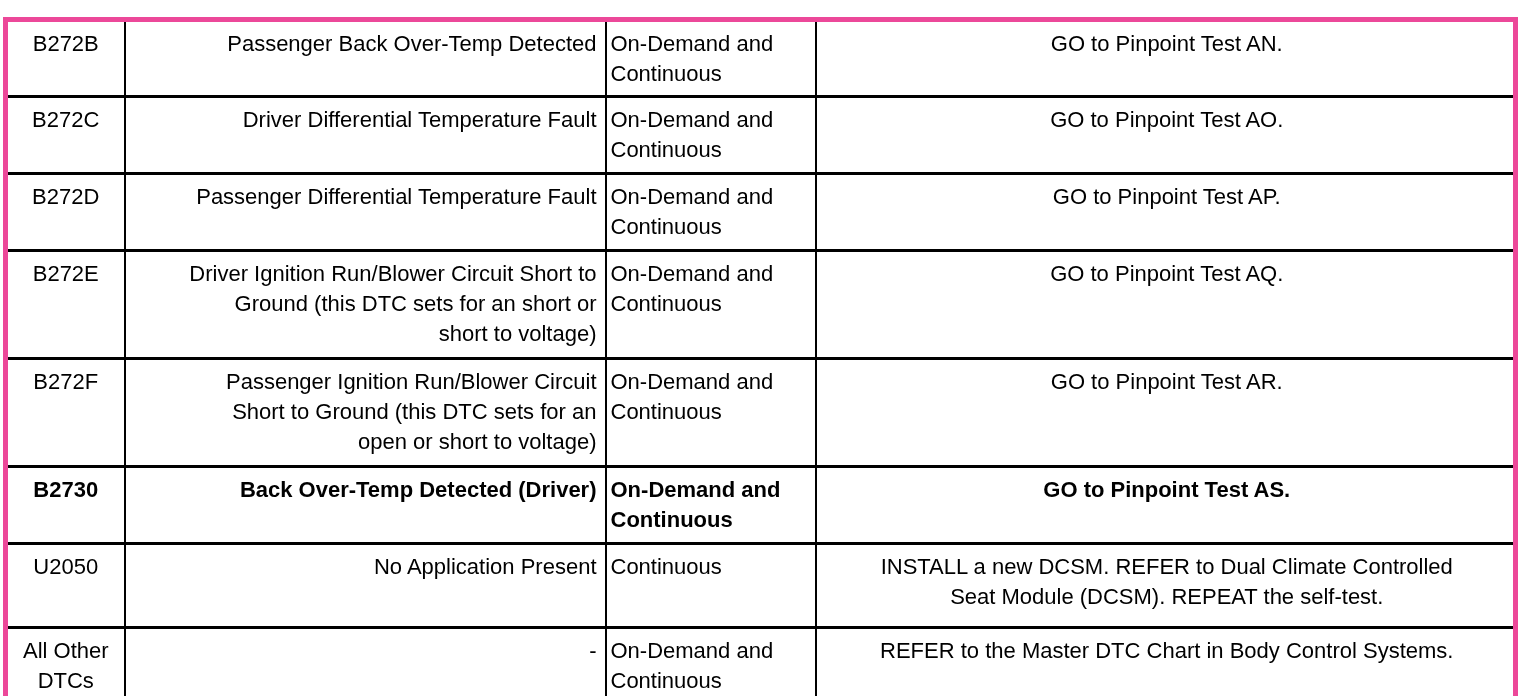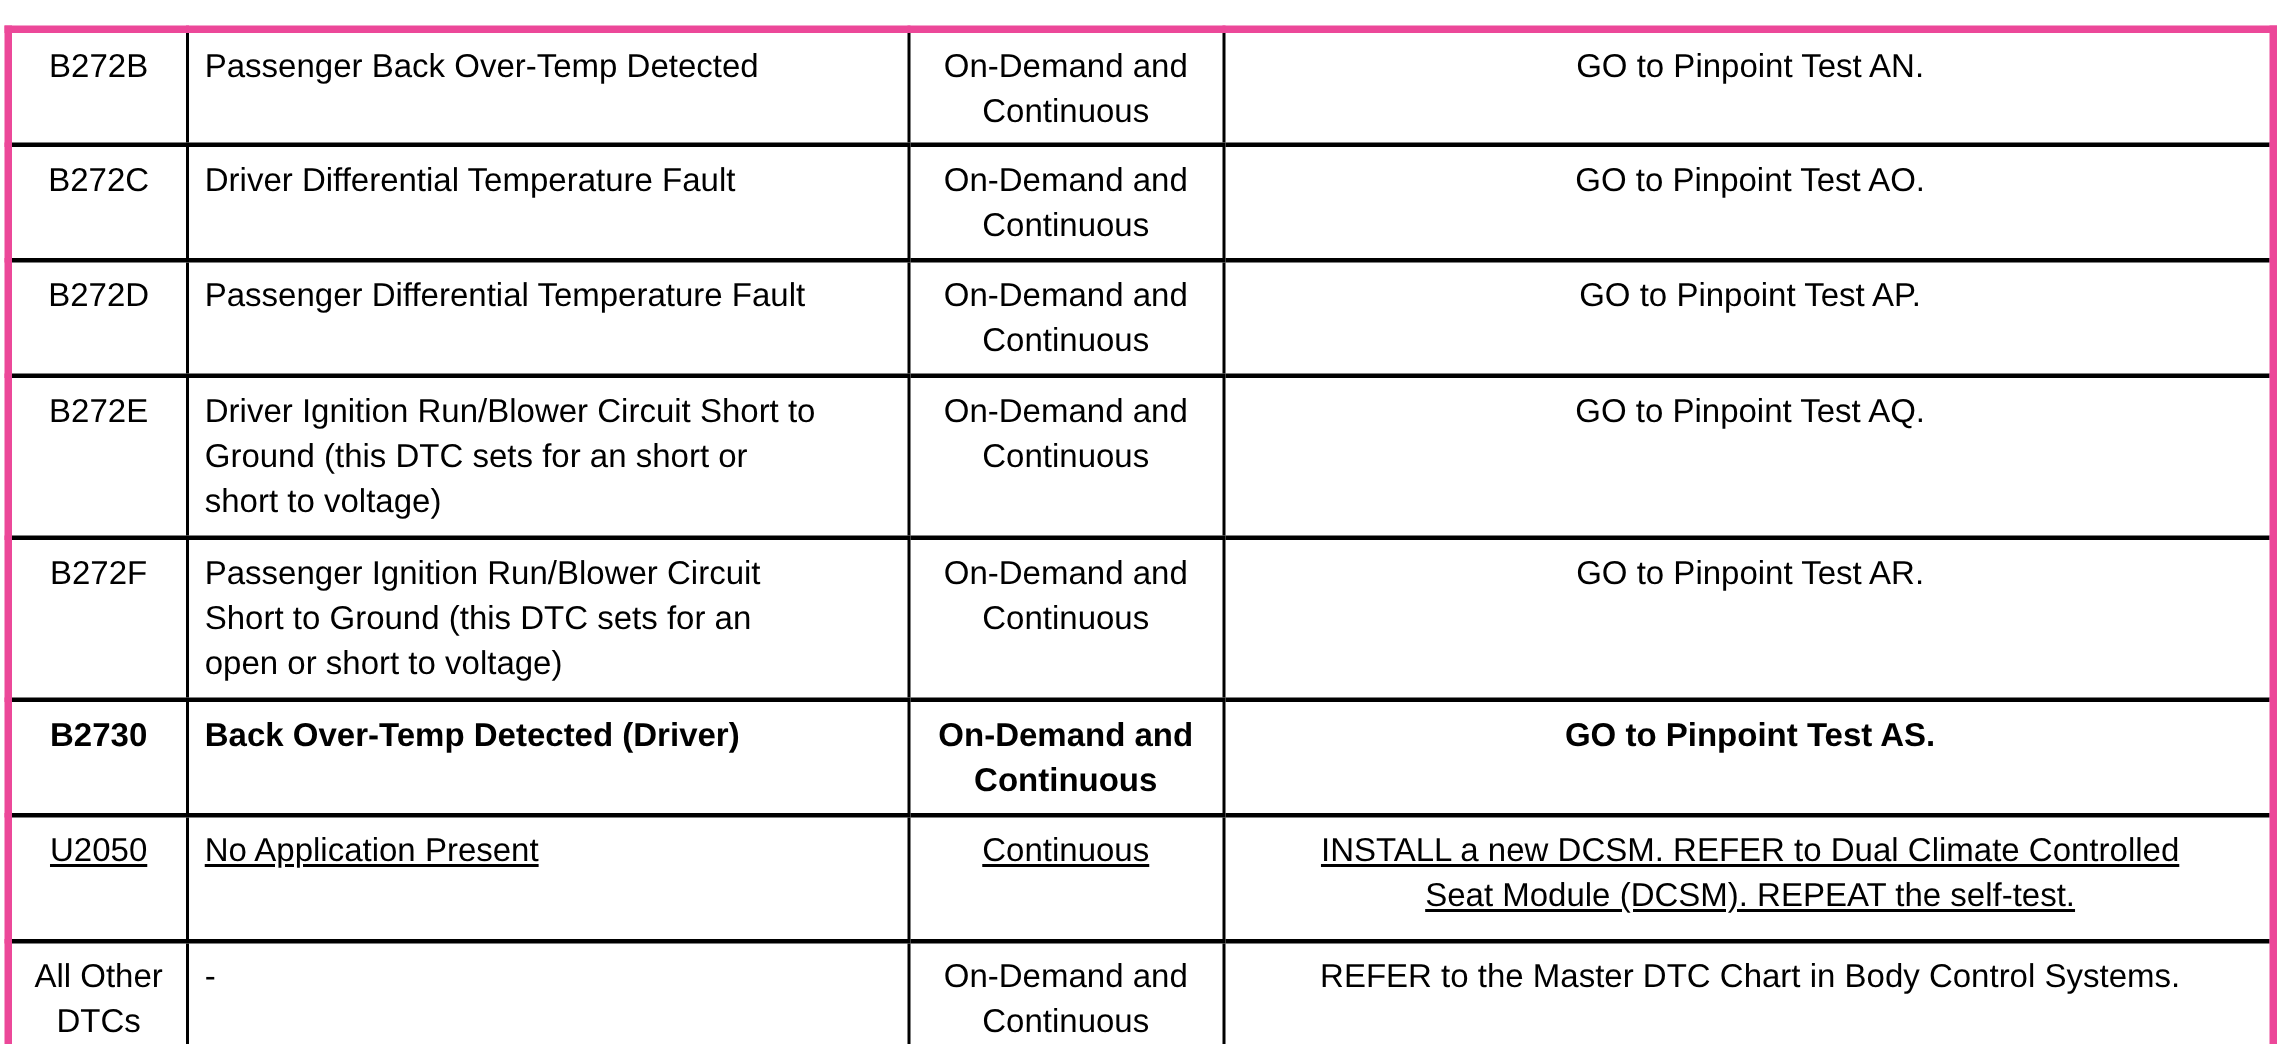--- a/index.html
+++ b/index.html
@@ -25,22 +25,22 @@
     vertical-align: top;
     font-family: "Liberation Sans", sans-serif;
     font-size: 22px;
     line-height: 30px;
     color: #000;
     white-space: pre-line;
     padding: 7px 8px 6px;
     overflow: hidden;
   }
   td.c0 { text-align: center; padding-left: 2px; padding-right: 2px; }
-  td.c1 { text-align: left; padding-left: 11px; }
-  td.c2 { text-align: center; padding-left: 4px; padding-right: 4px; }
+  td.c1 { text-align: right; padding-left: 11px; }
+  td.c2 { text-align: left; padding-left: 4px; padding-right: 4px; }
   td.c3 { text-align: center; padding-left: 12px; }
 </style>
 </head>
 <body>
 
 <table class="dtc-table">
   <colgroup>
     <col style="width:119px">
     <col style="width:481px">
     <col style="width:210px">
@@ -86,21 +86,21 @@
 Continuous</td>
         <td class="c3">GO to Pinpoint Test AR.</td>
       </tr>
       <tr style="height: 77px; font-weight: bold;">
         <td class="c0">B2730</td>
         <td class="c1">Back Over-Temp Detected (Driver)</td>
         <td class="c2">On-Demand and
 Continuous</td>
         <td class="c3">GO to Pinpoint Test AS.</td>
       </tr>
-      <tr style="height: 84px; text-decoration: underline;">
+      <tr style="height: 84px;">
         <td class="c0">U2050</td>
         <td class="c1">No Application Present</td>
         <td class="c2">Continuous</td>
         <td class="c3">INSTALL a new DCSM. REFER to Dual Climate Controlled
 Seat Module (DCSM). REPEAT the self-test.</td>
       </tr>
       <tr style="height: 72px;">
         <td class="c0">All Other
 DTCs</td>
         <td class="c1">-</td>

